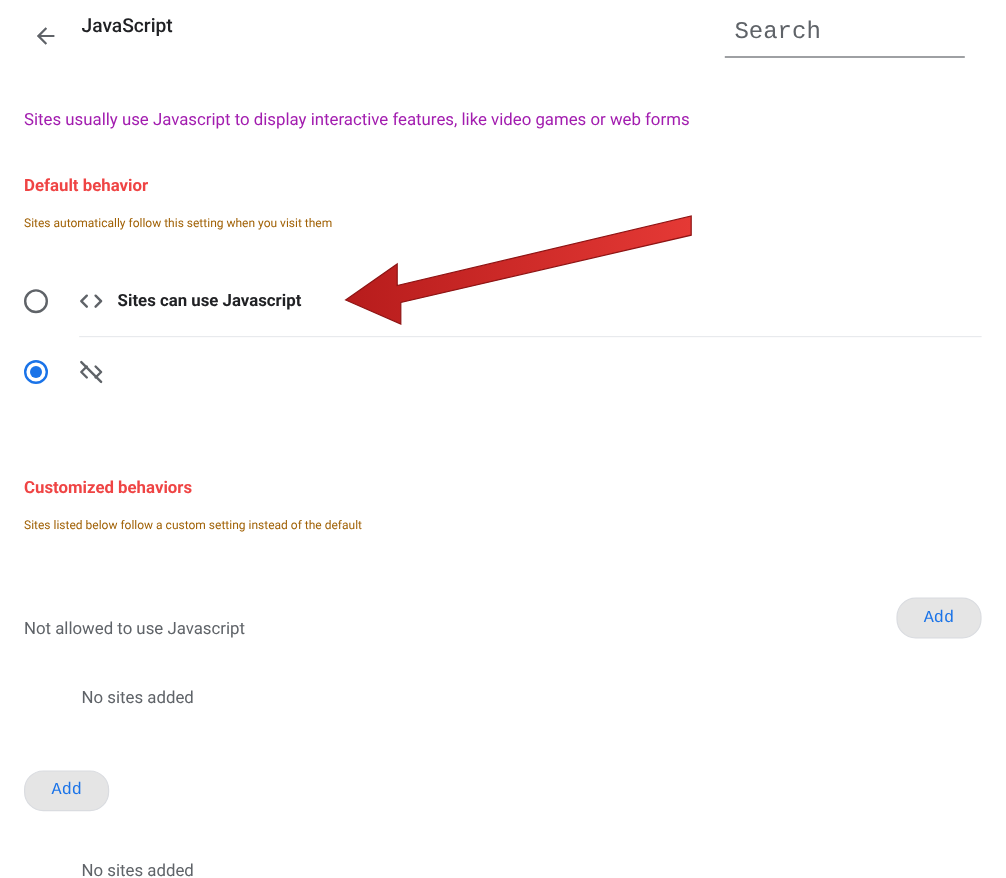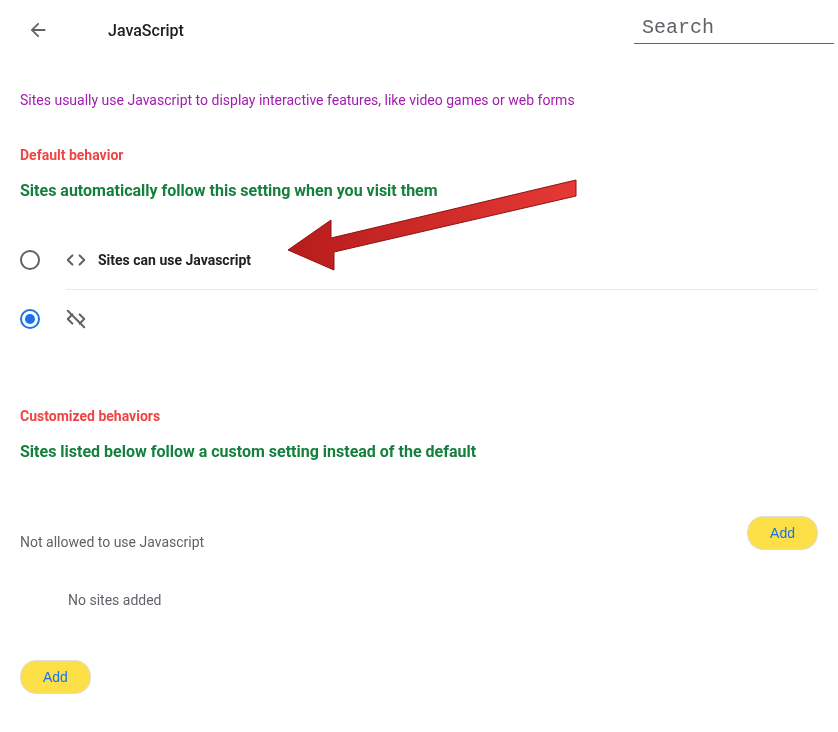--- a/index.html
+++ b/index.html
@@ -10,24 +10,22 @@
     body {
       font-family: Roboto, Arial, sans-serif;
       background: #fff;
       width: 838px;
       height: 732px;
       position: relative;
       color: #202124;
     }
     .header {
       display: flex;
-      align-items: center;
-      padding: 12px 4px 0 20px;
+      padding: 12px 34px 0 20px;
       height: 48px;
-      gap: 40px;
     }
     .back-btn {
       width: 36px;
       height: 36px;
       display: flex;
       align-items: center;
       justify-content: center;
       cursor: pointer;
       border-radius: 50%;
       color: #5f6368;
@@ -71,25 +69,24 @@
       margin-top: 42px;
       line-height: 1.5;
     }
     .section-title {
       font-size: 14px;
       color: #ef4444;
       font-weight: 700;
       margin-top: 36px;
     }
     .section-sub {
-      font-size: 16px;
-      color: #15803d;
+      font-size: 10px;
+      color: #a16207;
       margin-top: 16px;
       line-height: 1.5;
-      font-weight: bold;
     }
     .radio-group {
       margin-top: 28px;
     }
     .radio-row {
       display: flex;
       align-items: center;
       padding: 18px 0;
       cursor: pointer;
       position: relative;
@@ -139,28 +136,28 @@
       align-items: flex-end;
       justify-content: space-between;
       padding: 12px 0;
     }
     .list-title {
       font-size: 14px;
       color: #5f6368;
     }
     .add-btn {
       border: 1px solid #dadce0;
-      background: #fde047;
+      background: #e5e5e5;
       color: #1a73e8;
       font-size: 14px;
       font-weight: 500;
       padding: 8px 22px;
       border-radius: 16px;
       cursor: pointer;
-      font-family: Liberation Sans, sans-serif;
+      font-family: Liberation Mono, monospace;
     }
     .empty-text {
       font-size: 14px;
       color: #5f6368;
       padding: 30px 0 0 48px;
     }
     .arrow-overlay {
       position: absolute;
       left: 276px;
       top: 170px;

